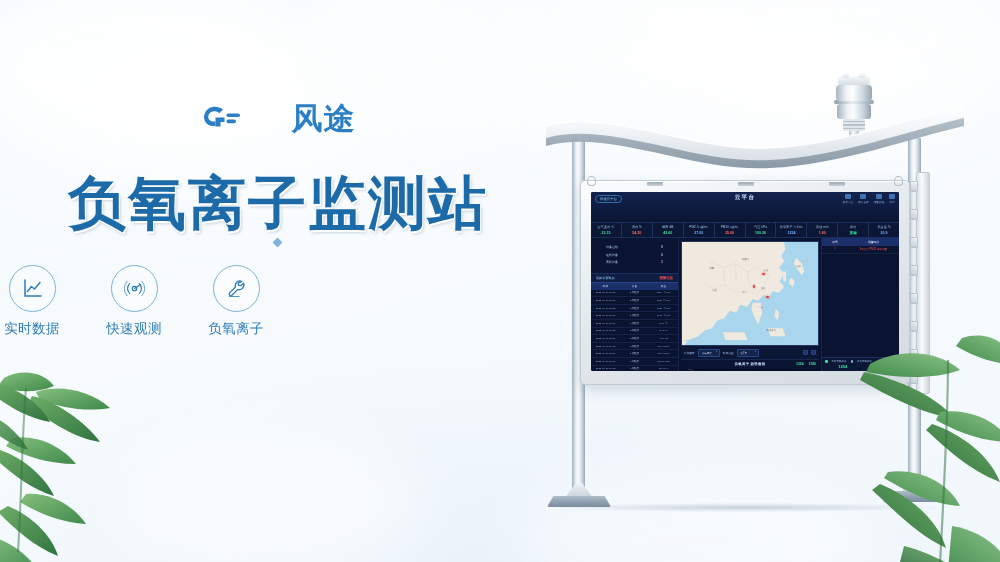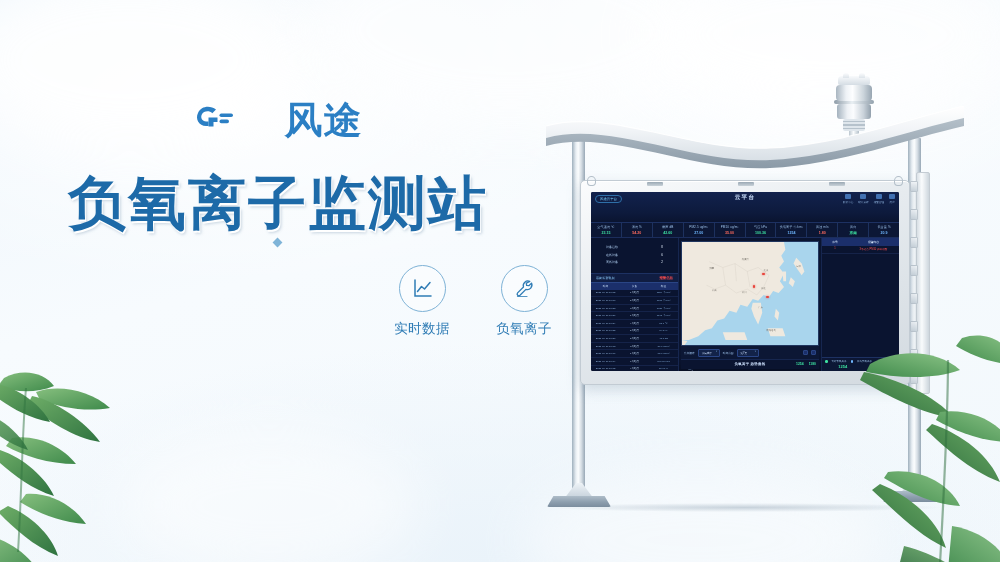--- a/index.html
+++ b/index.html
@@ -26,22 +26,22 @@
   .b4 { width:300px; height:150px; left:120px;  top:430px; opacity:.5; }
   .b5 { width:360px; height:140px; left:520px;  top:470px; opacity:.45; }
 
   
   #leftcol { position:absolute; left:0; top:96px; width:556px; text-align:center; }
 
   
   #logo { display:flex; align-items:center; justify-content:center; gap:9px; height:48px; }
   #logo svg { display:block; }
   #logo .logotext {
-    font-size:38px; font-weight:bold; color:#2b7fc4; letter-spacing:1px;
-    font-family:Liberation Sans, sans-serif;
+    font-size:31px; font-weight:bold; color:#2b7fc4; letter-spacing:1px;
+    font-family:Liberation Mono, monospace;
     line-height:1;
     margin-left:36px;
   }
 
   
   #headline {
     margin-top:30px;
     font-family:"DejaVu Sans","Liberation Sans",sans-serif;
     font-size:58px; font-weight:bold; letter-spacing:2px;
     color:#1d6aa8;
@@ -59,21 +59,21 @@
 
   
   #subtitle {
     margin-top:6px;
     font-family:"DejaVu Sans","Liberation Sans",sans-serif;
     font-size:19px; color:#2a4b68; line-height:1.48; letter-spacing:.4px;
   }
   #subtitle div { white-space:nowrap; }
 
   
-  #features { margin-top:22px; display:flex; justify-content:flex-end; gap:38px; }
+  #features { margin-top:22px; display:flex; justify-content:flex-start; gap:38px; }
   .feat { width:64px; text-align:center; }
   .feat .ring {
     width:47px; height:47px; margin:0 auto; border-radius:50%;
     border:1.6px solid #7eb2d6; display:flex; align-items:center; justify-content:center;
     background:rgba(255,255,255,.35);
   }
   .feat .flabel {
     margin-top:8px; font-size:13.5px; color:#2f7cb5; letter-spacing:.4px;
     font-family:"DejaVu Sans","Liberation Sans",sans-serif; white-space:nowrap;
   }
@@ -285,20 +285,33 @@
       <div class="feat">
         <div class="ring">
           <svg width="25" height="25" viewBox="0 0 25 25">
             <path d="M5 4 L5 20 L21 20" stroke="#2f7cb5" stroke-width="1.5" fill="none" stroke-linecap="round"></path>
             <path d="M7.5 15.5 L11.5 10.5 L14.5 13 L20 6.5" stroke="#2f7cb5" stroke-width="1.5" fill="none" stroke-linecap="round" stroke-linejoin="round"></path>
           </svg>
         </div>
         <div class="flabel">实时数据</div>
       </div>
 
+      <div class="feat">
+        <div class="ring">
+          <svg width="25" height="25" viewBox="0 0 25 25">
+            <circle cx="12.5" cy="12.5" r="2.2" fill="none" stroke="#2f7cb5" stroke-width="1.3"></circle>
+            <path d="M7.6 17.4 A7 7 0 0 1 7.6 7.6" stroke="#2f7cb5" stroke-width="1.2" fill="none" stroke-linecap="round"></path>
+            <path d="M17.4 7.6 A7 7 0 0 1 17.4 17.4" stroke="#2f7cb5" stroke-width="1.2" fill="none" stroke-linecap="round"></path>
+            <path d="M5.2 19.8 A10.3 10.3 0 0 1 5.2 5.2" stroke="#2f7cb5" stroke-width="1" fill="none" stroke-linecap="round" opacity=".7"></path>
+            <path d="M19.8 5.2 A10.3 10.3 0 0 1 19.8 19.8" stroke="#2f7cb5" stroke-width="1" fill="none" stroke-linecap="round" opacity=".7"></path>
+            <path d="M12.5 12.5 L18.5 8.5" stroke="#2f7cb5" stroke-width="1.2" stroke-linecap="round"></path>
+          </svg>
+        </div>
+        <div class="flabel">快速观测</div>
+      </div>
 
 
       <div class="feat">
         <div class="ring">
           <svg width="25" height="25" viewBox="0 0 25 25">
             <path d="M17.8 5.4 a4.6 4.6 0 0 0-6.3 5.6 L5.6 16.9 a1.7 1.7 0 0 0 2.4 2.4 l5.9-5.9
                      a4.6 4.6 0 0 0 5.6-6.3 l-2.6 2.6 -2.3-.3 -.3-2.3 Z" fill="none" stroke="#2f7cb5" stroke-width="1.3" stroke-linejoin="round"></path>
             <path d="M5.5 20.5 L15 20.5" stroke="#2f7cb5" stroke-width="1.2" stroke-linecap="round" opacity=".8"></path>
           </svg>
         </div>

